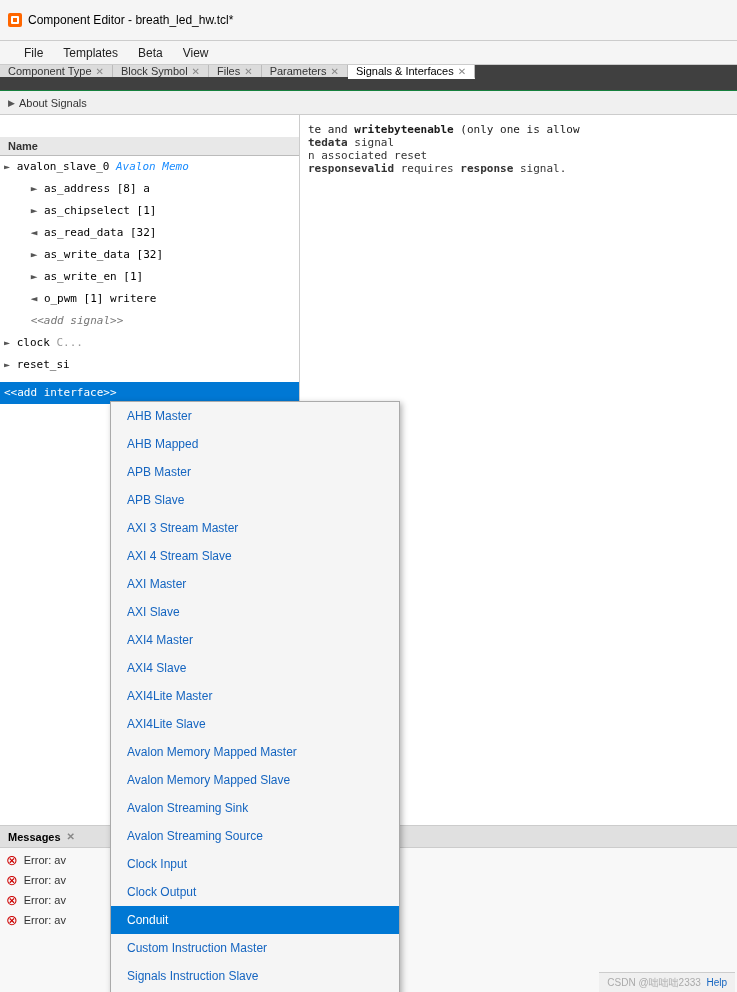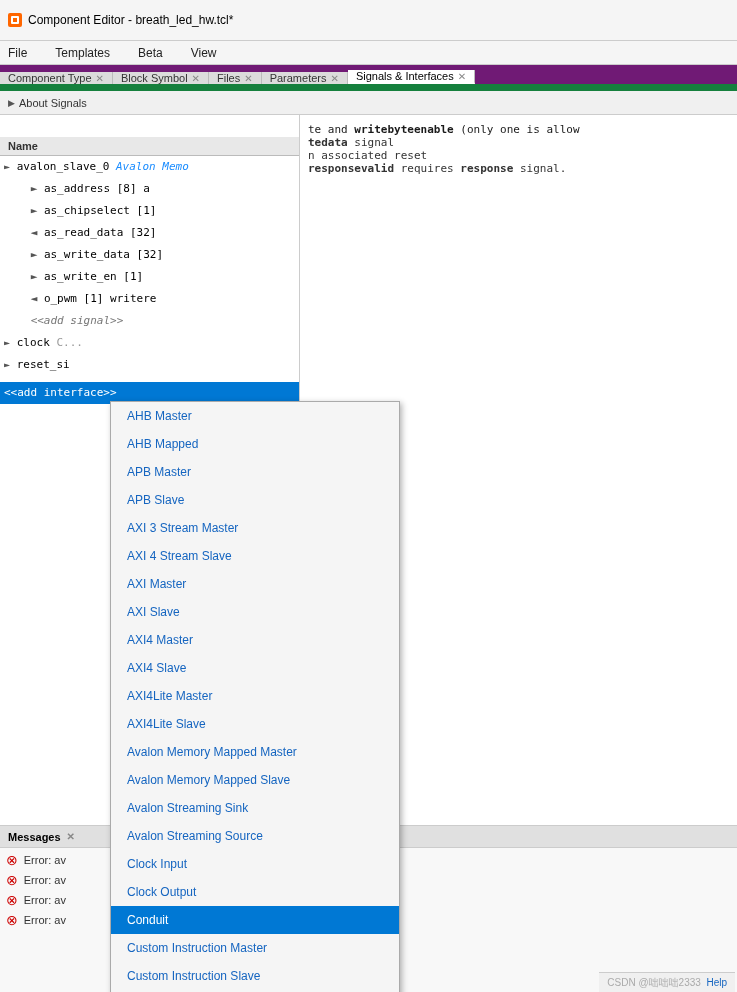--- a/index.html
+++ b/index.html
@@ -30,40 +30,40 @@
       border-radius: 2px;
       display: flex;
       align-items: center;
       justify-content: center;
     }
 
     
     .menu-bar {
       background: #f5f5f5;
       border-bottom: 1px solid #ccc;
-      padding: 2px 4px;
-      display: flex;
-      gap: 20px;
+      padding: 2px 20px;
+      display: flex;
+      gap: 12px;
       height: 24px;
       align-items: flex-end;
     }
     .menu-item {
       font-size: 12px;
       color: #222;
       cursor: pointer;
       padding: 2px 4px;
     }
 
     
     .tab-bar {
-      background: #701a75;
-      border-bottom: 7px solid #15803d;
+      background: #404040;
+      border-bottom: 1px solid #15803d;
       display: flex;
       height: 26px;
-      align-items: flex-end;
+      align-items: flex-start;
     }
     .tab {
       display: flex;
       align-items: center;
       padding: 0 8px;
       font-size: 11px;
       color: #333;
       border-right: 1px solid #bbb;
       cursor: pointer;
       background: #dcdcdc;
@@ -389,21 +389,21 @@
       <div class="dropdown-item">AXI4Lite Master</div>
       <div class="dropdown-item">AXI4Lite Slave</div>
       <div class="dropdown-item">Avalon Memory Mapped Master</div>
       <div class="dropdown-item">Avalon Memory Mapped Slave</div>
       <div class="dropdown-item">Avalon Streaming Sink</div>
       <div class="dropdown-item">Avalon Streaming Source</div>
       <div class="dropdown-item">Clock Input</div>
       <div class="dropdown-item">Clock Output</div>
       <div class="dropdown-item highlighted">Conduit</div>
       <div class="dropdown-item">Custom Instruction Master</div>
-      <div class="dropdown-item">Custom Instruction Slave</div>
+      <div class="dropdown-item">Signals Instruction Slave</div>
       <div class="dropdown-item">HSSI Bonded Clock Input</div>
 
     </div>
 
   </div>
 
   <div class="messages-panel">
     <div class="messages-header">
       <span>Messages</span>
       <span class="messages-close">✕</span>

